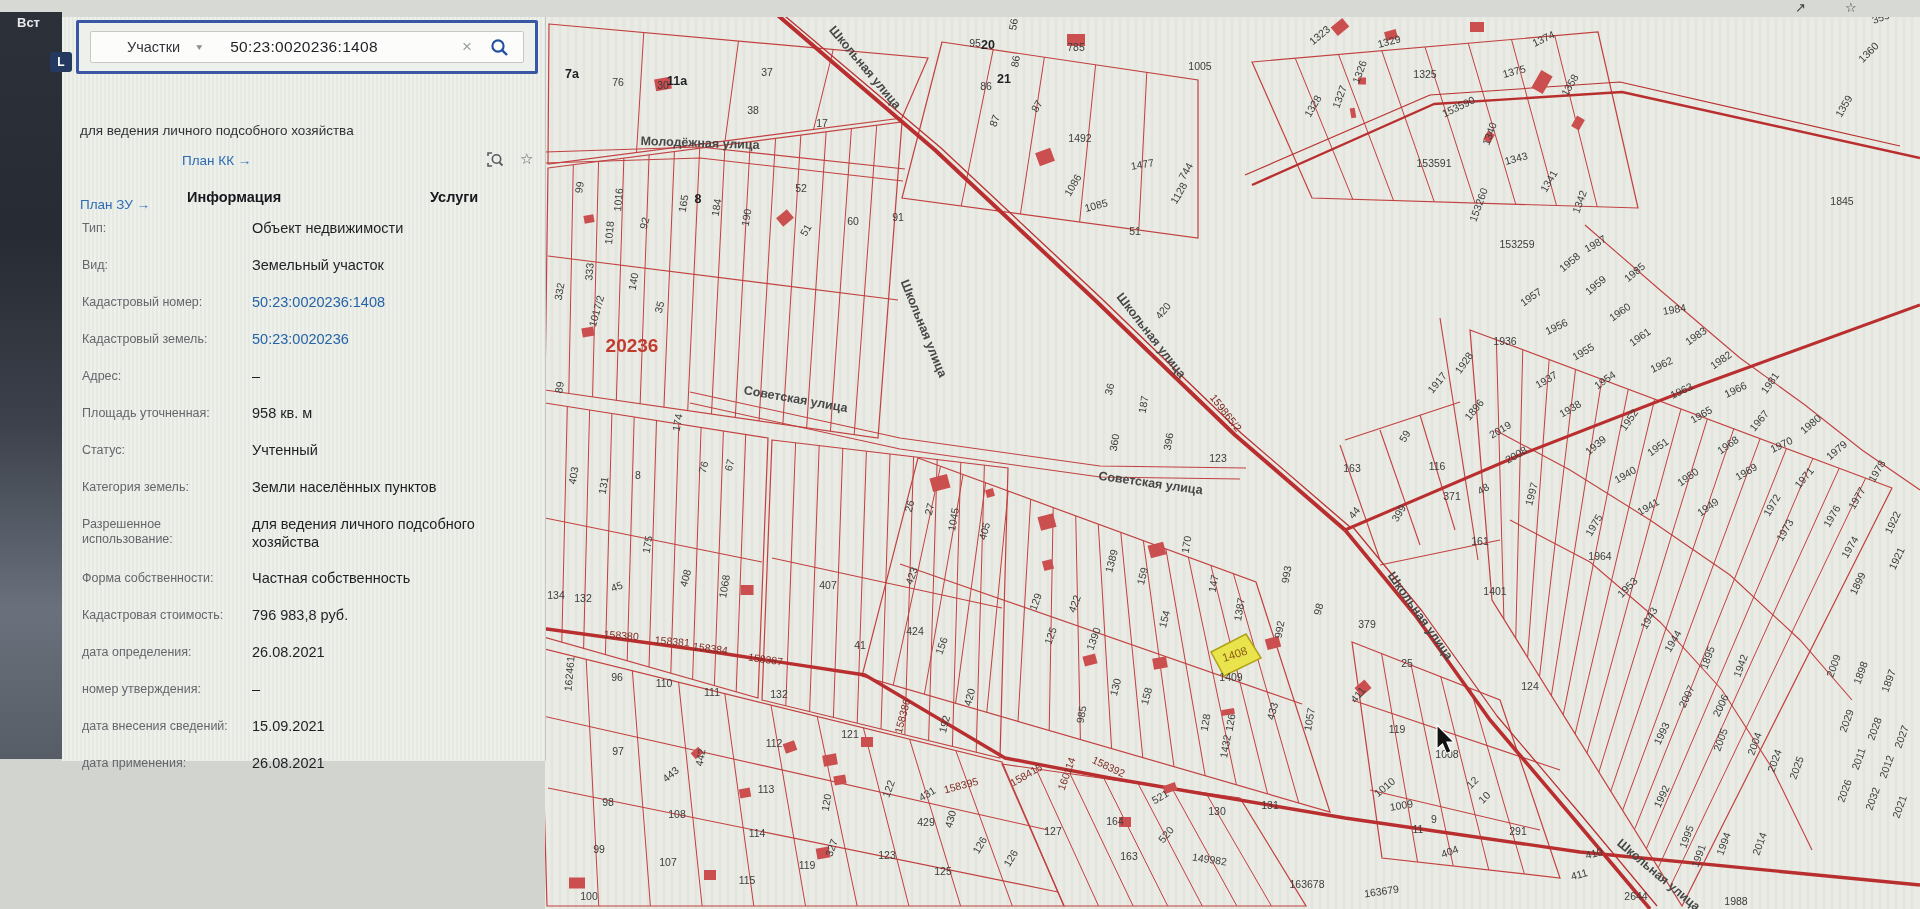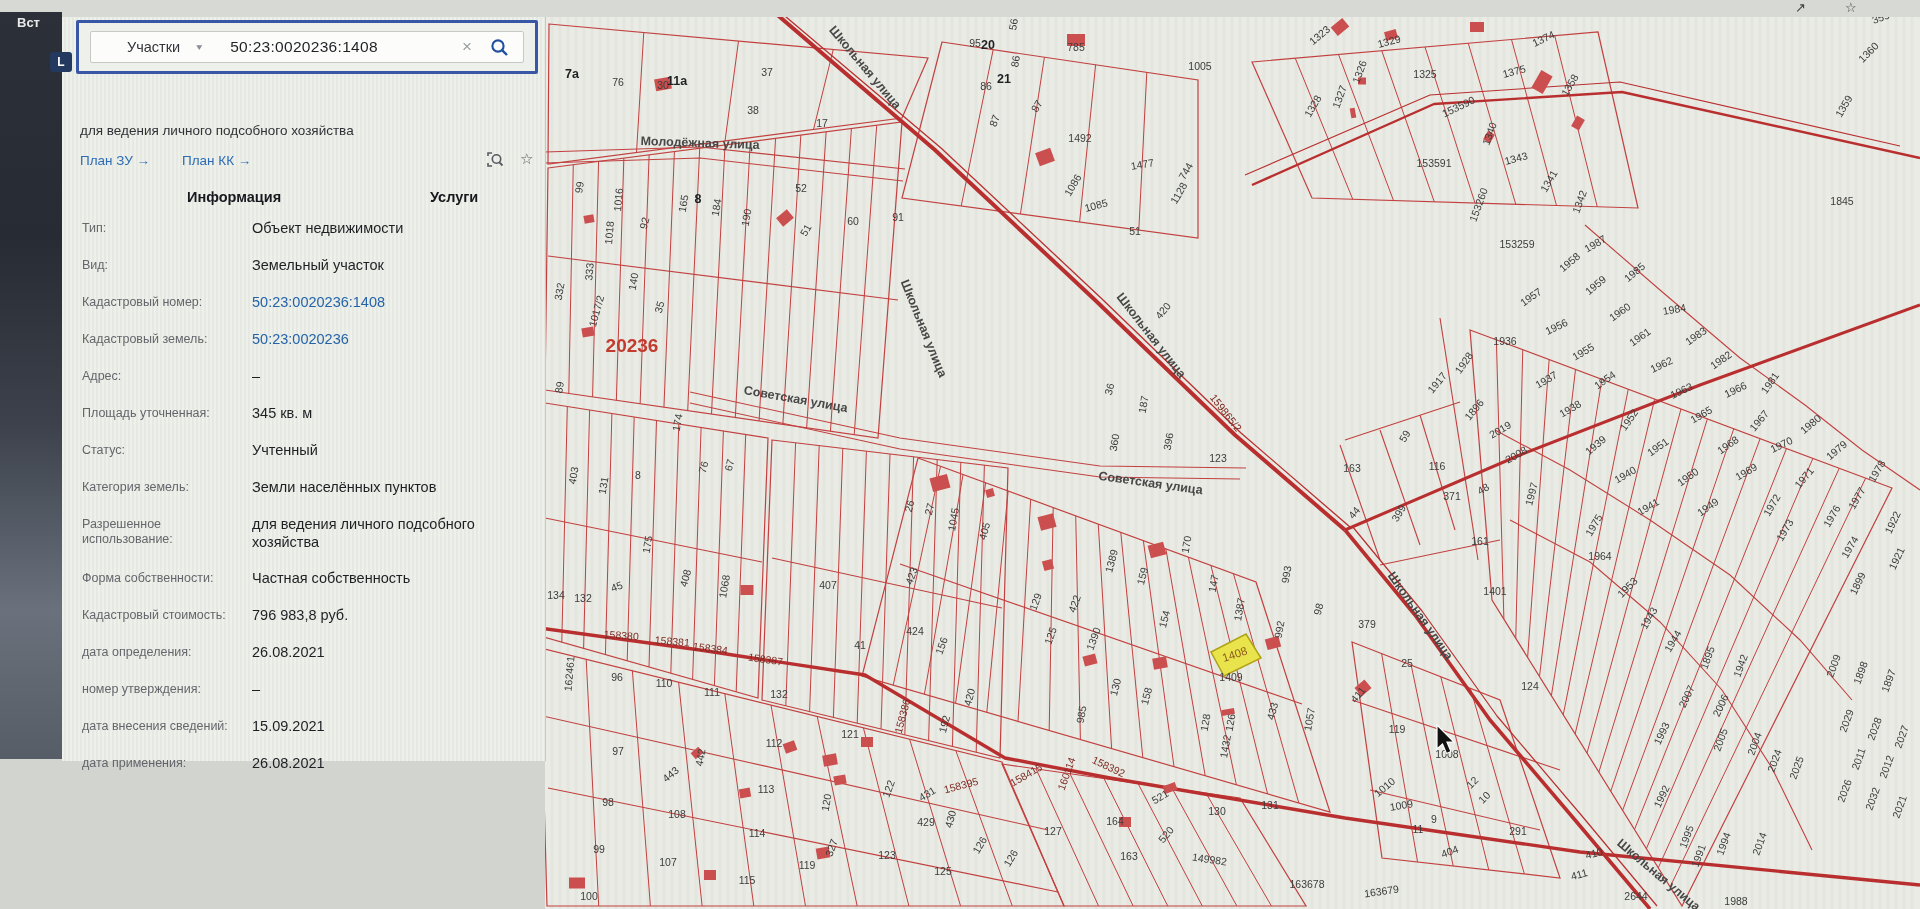--- a/index.html
+++ b/index.html
@@ -67,21 +67,21 @@
       <span id="search-clear">×</span>
       <span id="search-go">
         <svg width="19" height="19" viewBox="0 0 19 19">
               <circle cx="8" cy="8" r="5.6" fill="none" stroke="#1f4f9e" stroke-width="2.1"></circle>
               <line x1="12.3" y1="12.3" x2="17" y2="17" stroke="#1f4f9e" stroke-width="2.4"></line>
             </svg>
       </span>
     </div>
   </div>
   <div id="subtitle">для ведения личного подсобного хозяйства</div>
-  <a class="plink" style="left:18px;">План ЗУ →</a>
+  <a class="plink" style="left:18px;margin-top:44px;">План ЗУ →</a>
   <a class="plink" style="left:120px;">План КК →</a>
   <span id="panicon1">
     <svg width="18" height="17" viewBox="0 0 18 17">
           <path d="M2 5 V2 H6 M2 12 v3 h4" fill="none" stroke="#565a60" stroke-width="1.6"></path>
           <circle cx="10.5" cy="8" r="4.2" fill="none" stroke="#565a60" stroke-width="1.6"></circle>
           <line x1="13.5" y1="11.5" x2="16.5" y2="14.5" stroke="#565a60" stroke-width="1.8"></line>
         </svg>
   </span>
   <span id="panicon2">☆</span>
   <div class="tab" style="left:125px;">Информация</div>
@@ -102,40 +102,40 @@
         <div class="row" style="top: 111px; position: absolute;">
           <div class="rlabel">Кадастровый земель:</div>
           <div class="rvalue blue">50:23:0020236</div>
         </div>
         <div class="row" style="top: 148px; position: absolute;">
           <div class="rlabel">Адрес:</div>
           <div class="rvalue">–</div>
         </div>
         <div class="row" style="top: 185px; position: absolute;">
           <div class="rlabel">Площадь уточненная:</div>
-          <div class="rvalue">345 кв. м</div>
+          <div class="rvalue">958 кв. м</div>
         </div>
         <div class="row" style="top: 222px; position: absolute;">
           <div class="rlabel">Статус:</div>
           <div class="rvalue">Учтенный</div>
         </div>
         <div class="row" style="top: 259px; position: absolute;">
           <div class="rlabel">Категория земель:</div>
           <div class="rvalue">Земли населённых пунктов</div>
         </div>
         <div class="row" style="top: 296px; position: absolute;">
           <div class="rlabel">Разрешенное использование:</div>
           <div class="rvalue">для ведения личного подсобного хозяйства</div>
         </div>
         <div class="row" style="top: 350px; position: absolute;">
           <div class="rlabel">Форма собственности:</div>
           <div class="rvalue">Частная собственность</div>
         </div>
         <div class="row" style="top: 387px; position: absolute;">
-          <div class="rlabel">Кадастровый стоимость:</div>
+          <div class="rlabel">Кадастровая стоимость:</div>
           <div class="rvalue">796 983,8 руб.</div>
         </div>
         <div class="row" style="top: 424px; position: absolute;">
           <div class="rlabel">дата определения:</div>
           <div class="rvalue">26.08.2021</div>
         </div>
         <div class="row" style="top: 461px; position: absolute;">
           <div class="rlabel">номер утверждения:</div>
           <div class="rvalue">–</div>
         </div>

